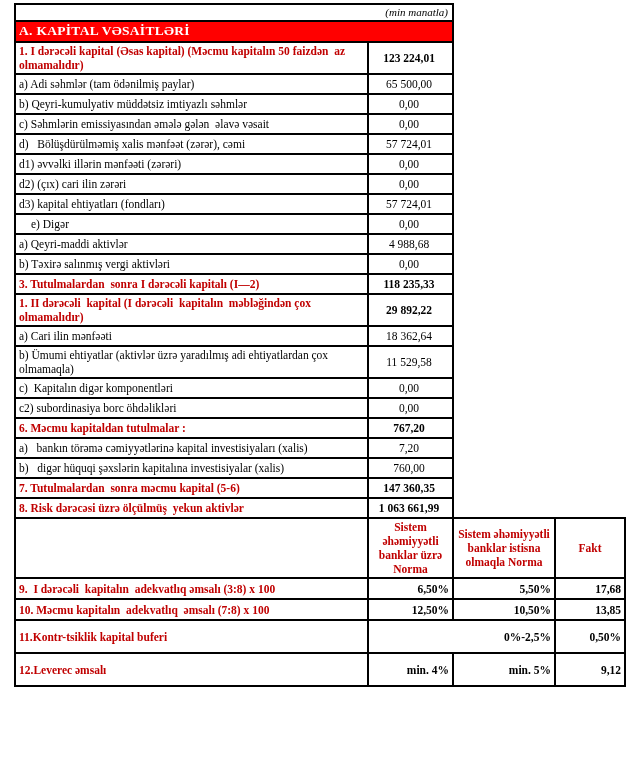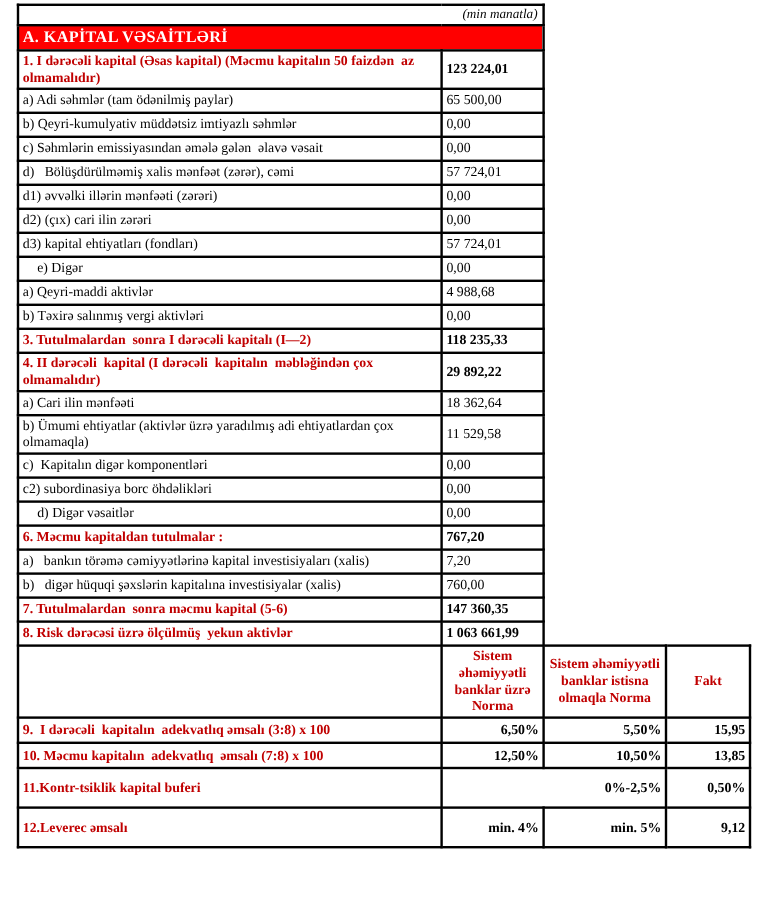--- a/index.html
+++ b/index.html
@@ -17,21 +17,21 @@
   td.unit { text-align: right; font-style: italic; font-size: 11px; padding-right: 4px; }
   
   tr.banner-row { height: 15px; }
   td.banner { background: #FF0000; color: #ffffff; font-weight: bold; font-size: 13.5px; letter-spacing: 0.3px; }
   
   tr.h1 { height: 20px; }
   tr.h2 { height: 31px; }
   td.lbl { white-space: pre-wrap; }
   td.lbl.sec { color: #C00000; font-weight: bold; }
   td.lbl.ind { padding-left: 15px; }
-  td.val { text-align: left; padding-right: 6px; margin-left: 23px; }
+  td.val { text-align: center; padding-right: 6px; margin-left: 23px; }
   td.val.b { font-weight: bold; }
   
   tr.rh-row { height: 56px; }
   td.rh { color: #C00000; font-weight: bold; text-align: center; white-space: pre-wrap; font-size: 11.5px; }
   tr.hr1 { height: 21px; }
   tr.hr2 { height: 33px; }
   td.rv { text-align: right; font-weight: bold; }
 </style>
 </head>
 <body>
@@ -111,21 +111,21 @@
           <td class="lbl">b) Təxirə salınmış vergi aktivləri</td>
           <td class="val">0,00</td>
           <td class="ghost" colspan="2"></td>
         </tr>
   <tr class="h1">
           <td class="lbl sec">3. Tutulmalardan  sonra I dərəcəli kapitalı (I—2)</td>
           <td class="val b">118 235,33</td>
           <td class="ghost" colspan="2"></td>
         </tr>
   <tr class="h2">
-          <td class="lbl sec">4. II dərəcəli  kapital (I dərəcəli  kapitalın  məbləğindən çox
+          <td class="lbl sec">1. II dərəcəli  kapital (I dərəcəli  kapitalın  məbləğindən çox
 olmamalıdır)</td>
           <td class="val b">29 892,22</td>
           <td class="ghost" colspan="2"></td>
         </tr>
   <tr class="h1">
           <td class="lbl">a) Cari ilin mənfəəti</td>
           <td class="val">18 362,64</td>
           <td class="ghost" colspan="2"></td>
         </tr>
   <tr class="h2">
@@ -134,25 +134,20 @@
           <td class="val">11 529,58</td>
           <td class="ghost" colspan="2"></td>
         </tr>
   <tr class="h1">
           <td class="lbl">c)  Kapitalın digər komponentləri</td>
           <td class="val">0,00</td>
           <td class="ghost" colspan="2"></td>
         </tr>
   <tr class="h1">
           <td class="lbl">c2) subordinasiya borc öhdəlikləri</td>
-          <td class="val">0,00</td>
-          <td class="ghost" colspan="2"></td>
-        </tr>
-  <tr class="h1">
-          <td class="lbl ind">d) Digər vəsaitlər</td>
           <td class="val">0,00</td>
           <td class="ghost" colspan="2"></td>
         </tr>
   <tr class="h1">
           <td class="lbl sec">6. Məcmu kapitaldan tutulmalar :</td>
           <td class="val b">767,20</td>
           <td class="ghost" colspan="2"></td>
         </tr>
   <tr class="h1">
           <td class="lbl">a)   bankın törəmə cəmiyyətlərinə kapital investisiyaları (xalis)</td>
@@ -184,21 +179,21 @@
     <td class="rh">Sistem əhəmiyyətli
 banklar istisna
 olmaqla Norma</td>
     <td class="rh">Fakt</td>
   </tr>
 
   <tr class="hr1">
     <td class="lbl sec">9.  I dərəcəli  kapitalın  adekvatlıq əmsalı (3:8) x 100</td>
     <td class="rv">6,50%</td>
     <td class="rv">5,50%</td>
-    <td class="rv">15,95</td>
+    <td class="rv">17,68</td>
   </tr>
   <tr class="hr1">
     <td class="lbl sec">10. Məcmu kapitalın  adekvatlıq  əmsalı (7:8) x 100</td>
     <td class="rv">12,50%</td>
     <td class="rv">10,50%</td>
     <td class="rv">13,85</td>
   </tr>
   <tr class="hr2">
     <td class="lbl sec">11.Kontr-tsiklik kapital buferi</td>
     <td class="rv" colspan="2">0%-2,5%</td>

